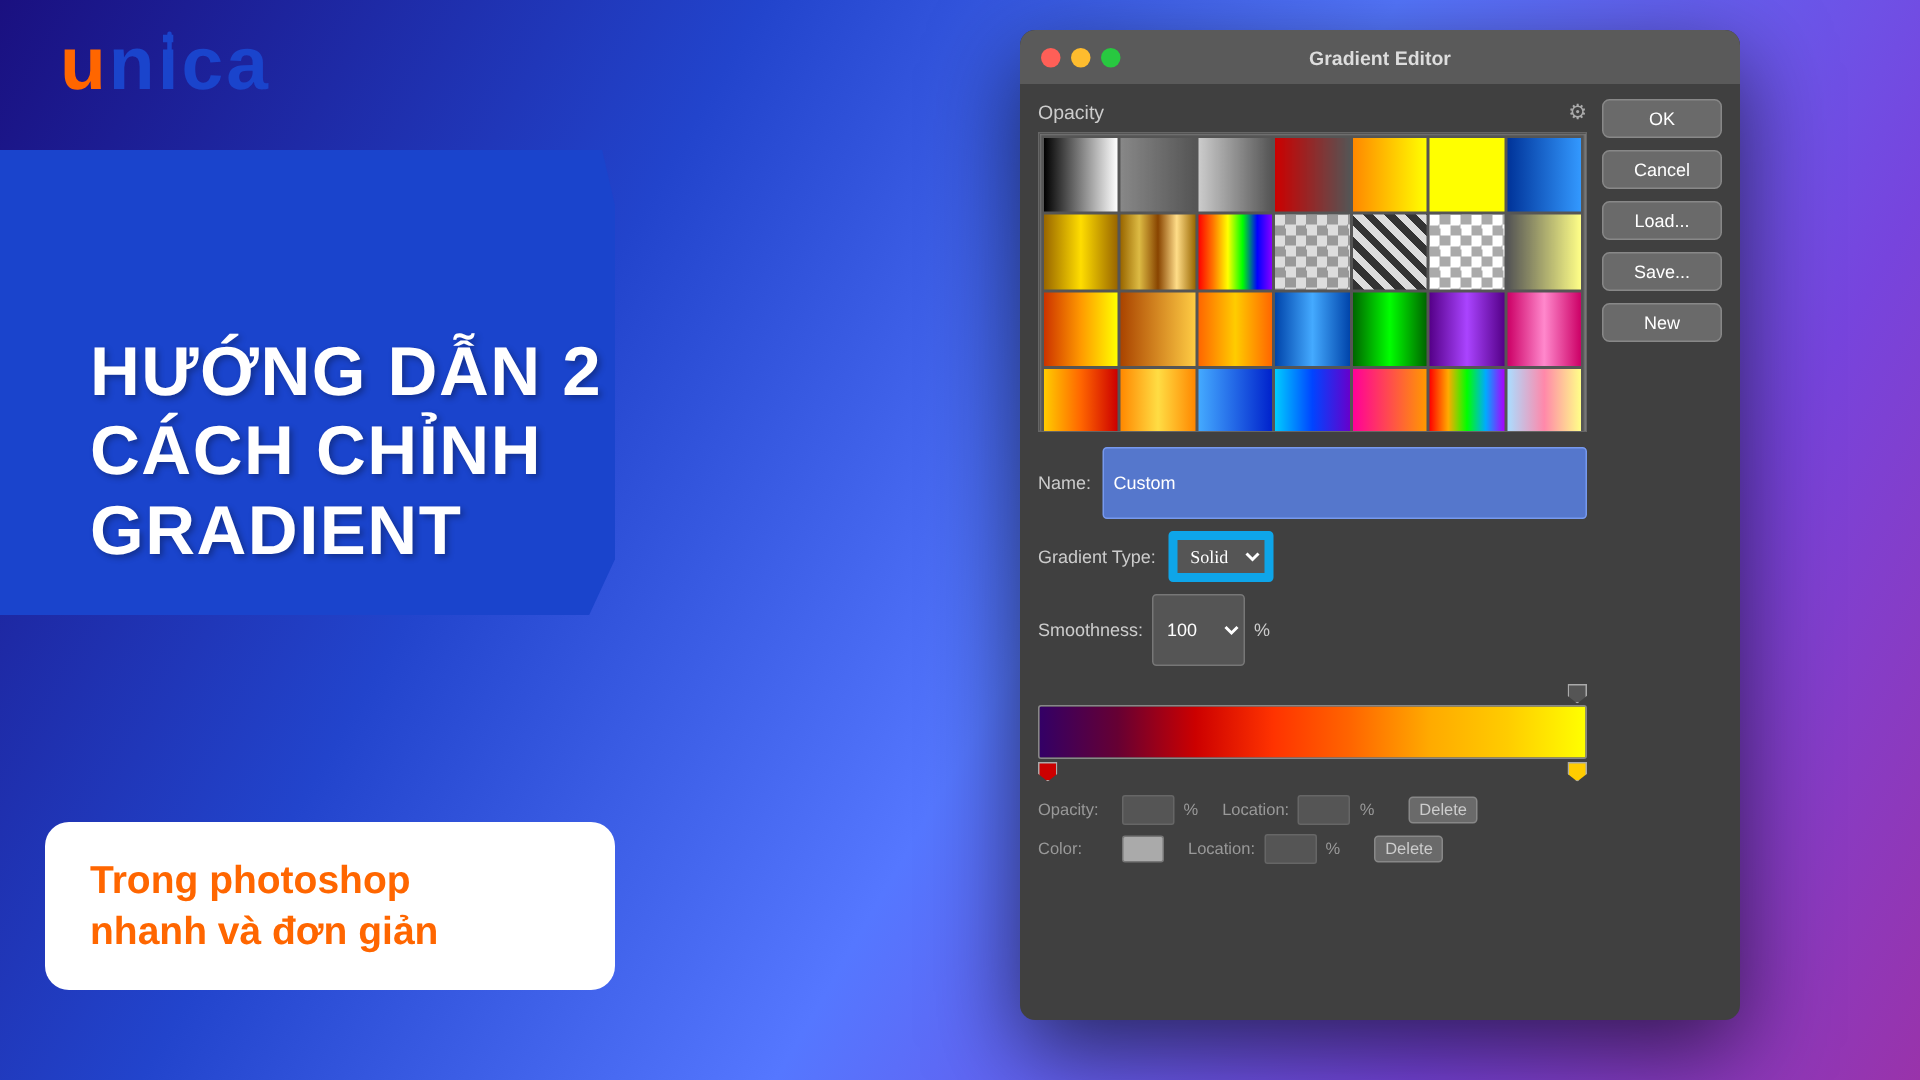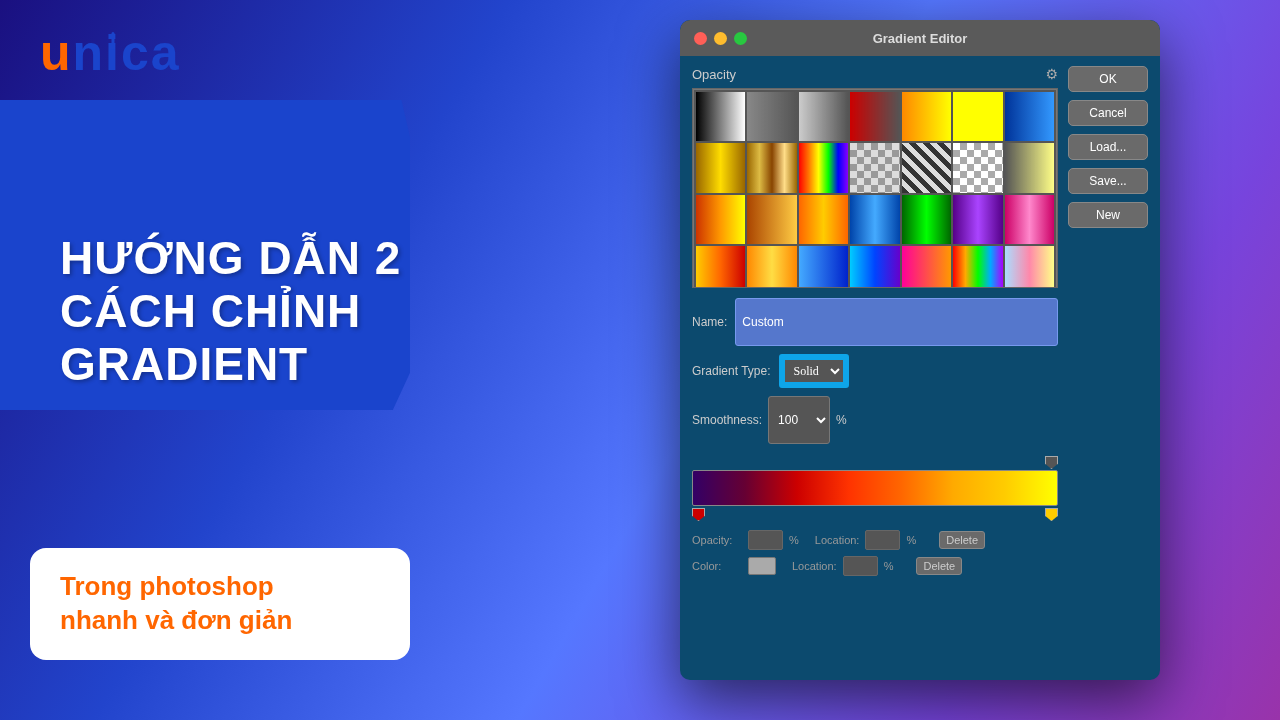--- a/index.html
+++ b/index.html
@@ -20,21 +20,21 @@
     }
 
     
     .left-panel {
       position: absolute;
       left: 0; top: 0;
       width: 520px;
       height: 720px;
       display: flex;
       flex-direction: column;
-      padding: 24px 40px;
+      padding: 13px 40px;
       z-index: 10;
     }
 
     
     .logo-area {
       display: flex;
       align-items: center;
       margin-bottom: 30px;
     }
     .logo-text {
@@ -81,21 +81,21 @@
       line-height: 1.3;
     }
 
     
     .ps-window {
       position: absolute;
       right: 120px;
       top: 20px;
       width: 480px;
       height: 660px;
-      background: #0c4a6e;
+      background: #404040;
       border-radius: 10px;
       box-shadow: 0 20px 60px rgba(0,0,0,0.6);
       z-index: 20;
       overflow: hidden;
     }
 
     
     .window-titlebar {
       background: #5a5a5a;
       height: 36px;

